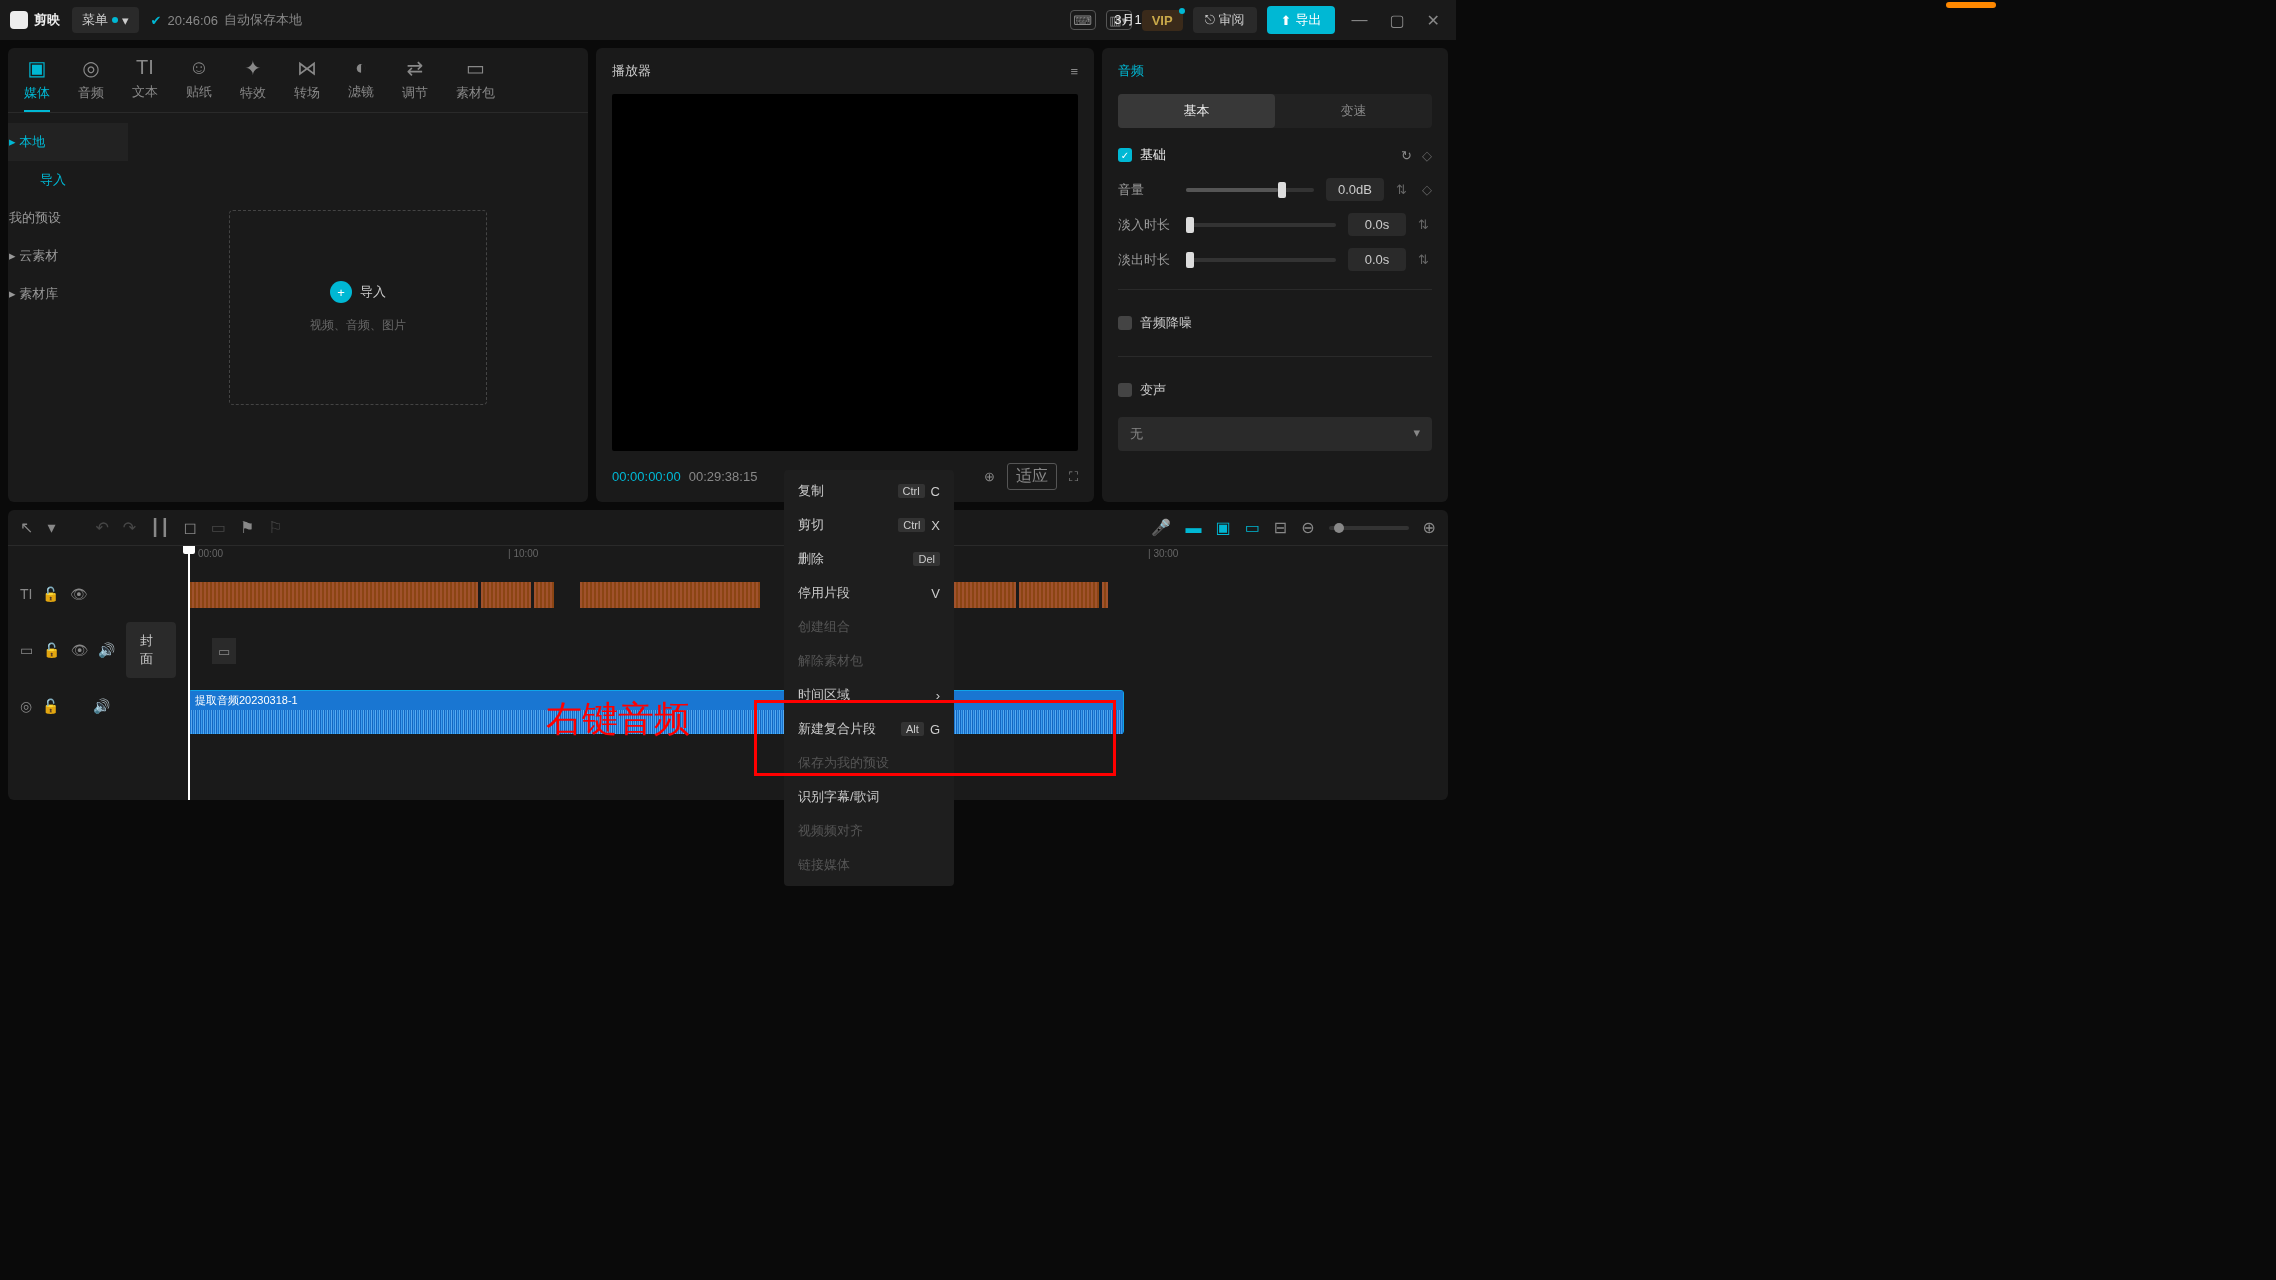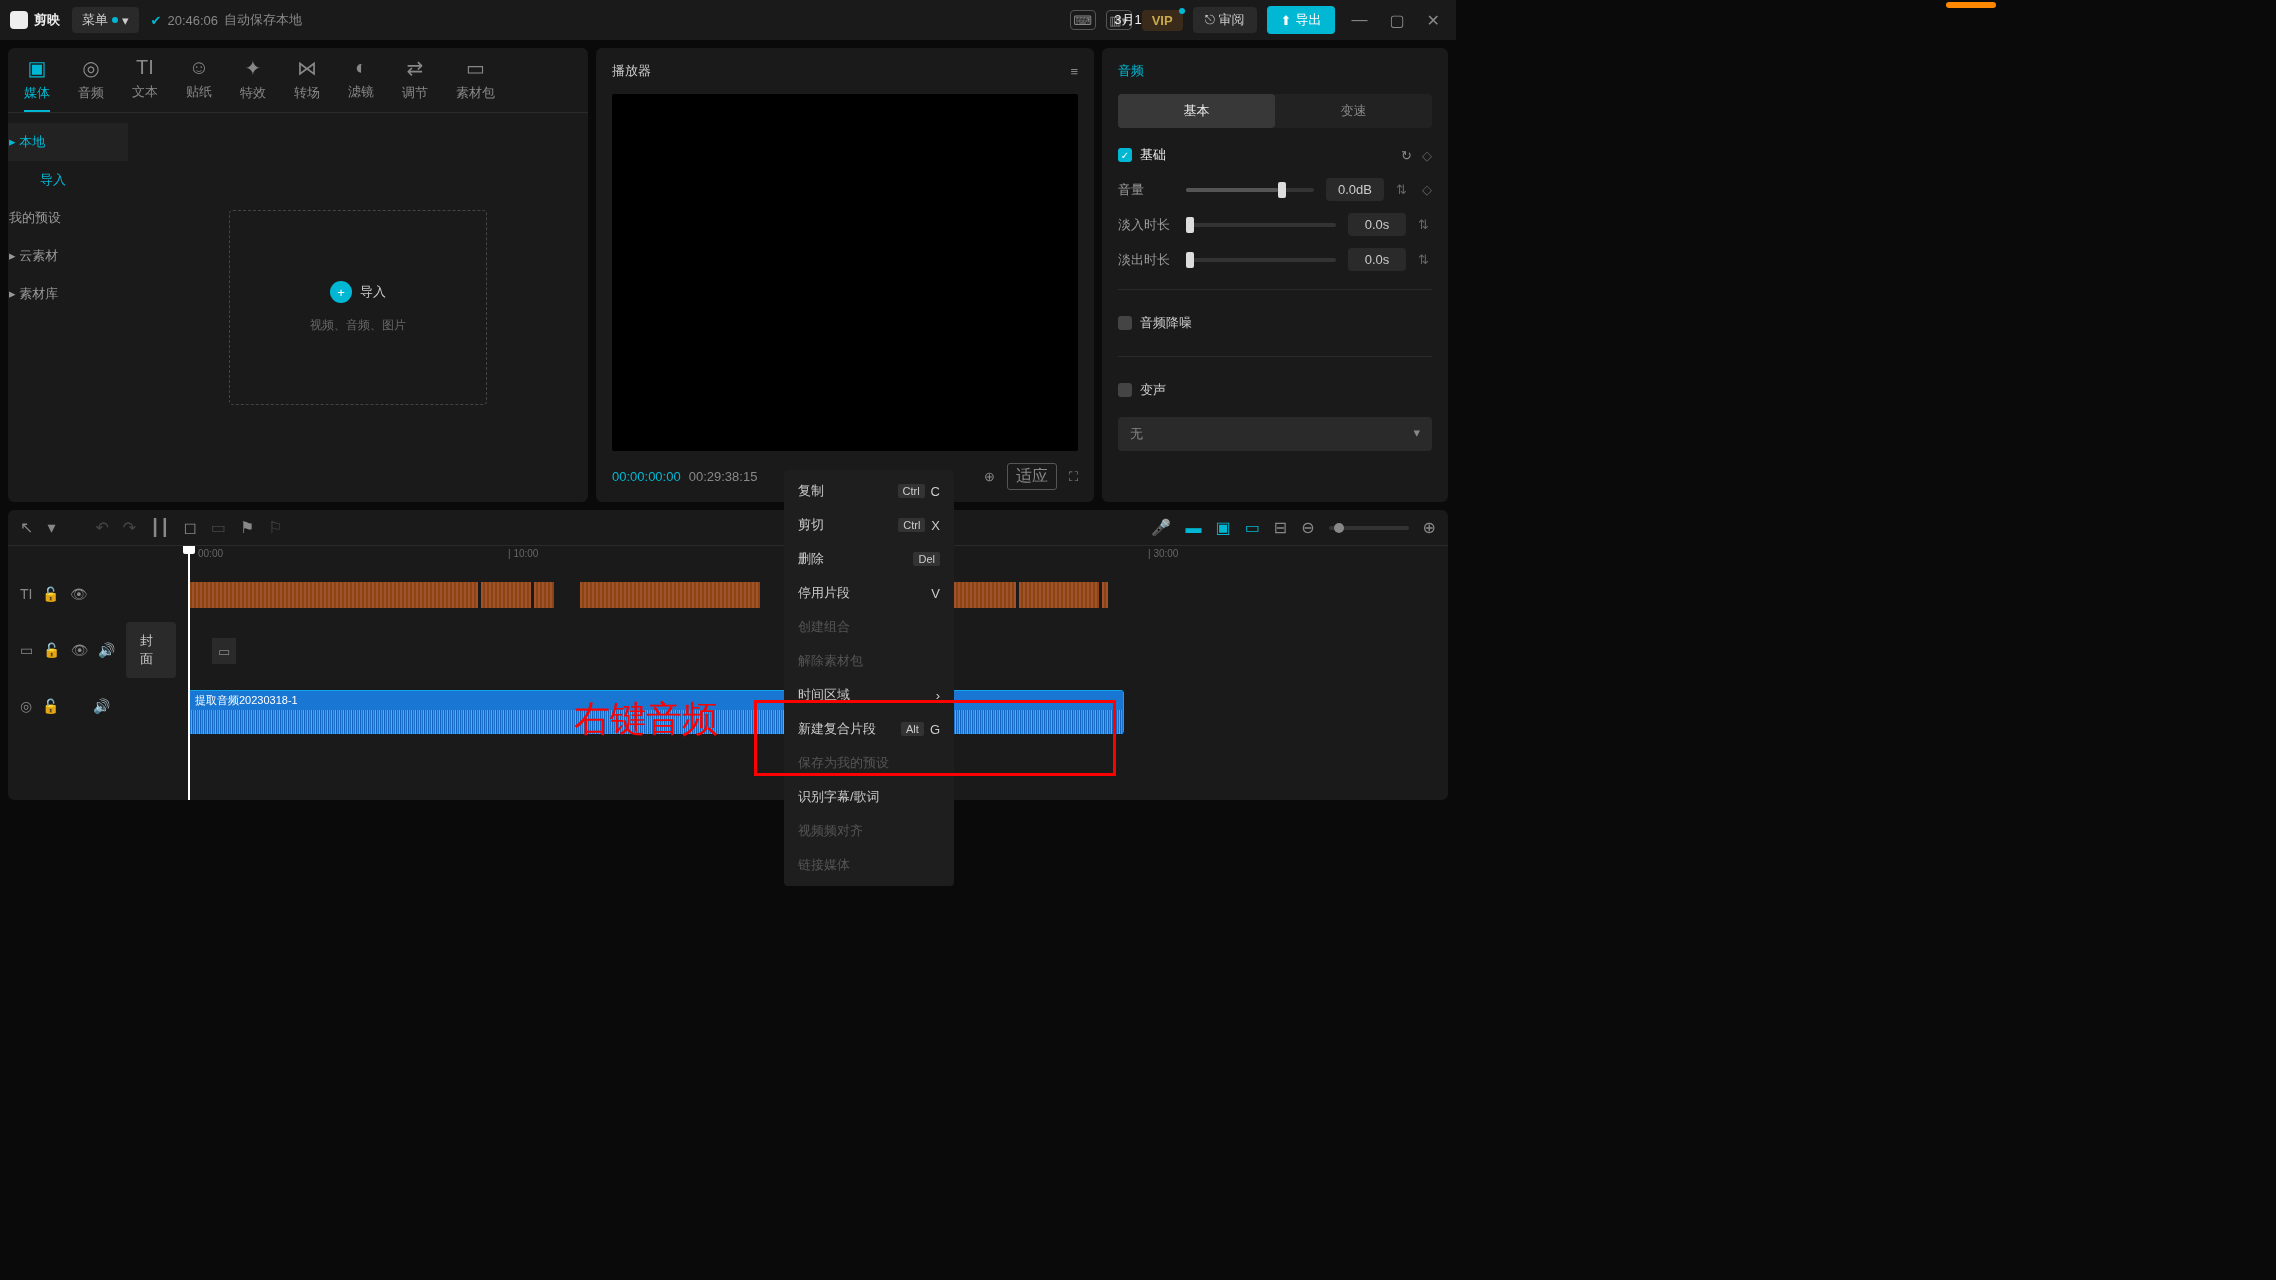--- a/index.html
+++ b/index.html
@@ -428,14 +428,14 @@
       <span>识别字幕/歌词</span>
     </div>
   <div class="ctx-item disabled">
       <span>视频频对齐</span>
     </div>
   <div class="ctx-item disabled">
       <span>链接媒体</span>
     </div>
 </div>
 
-<div class="anno-text" style="left:574px; top:695px">右键音频</div>
+<div class="anno-text" style="left:546px; top:695px">右键音频</div>
 <div class="anno-box" style="left:754px; top:700px; width:362px; height:76px"></div>
 
 </body></html>

